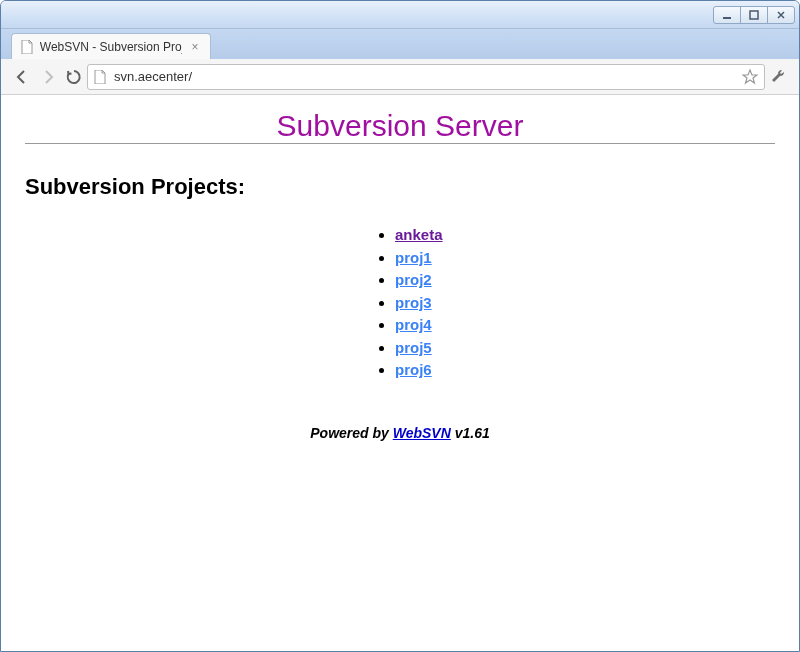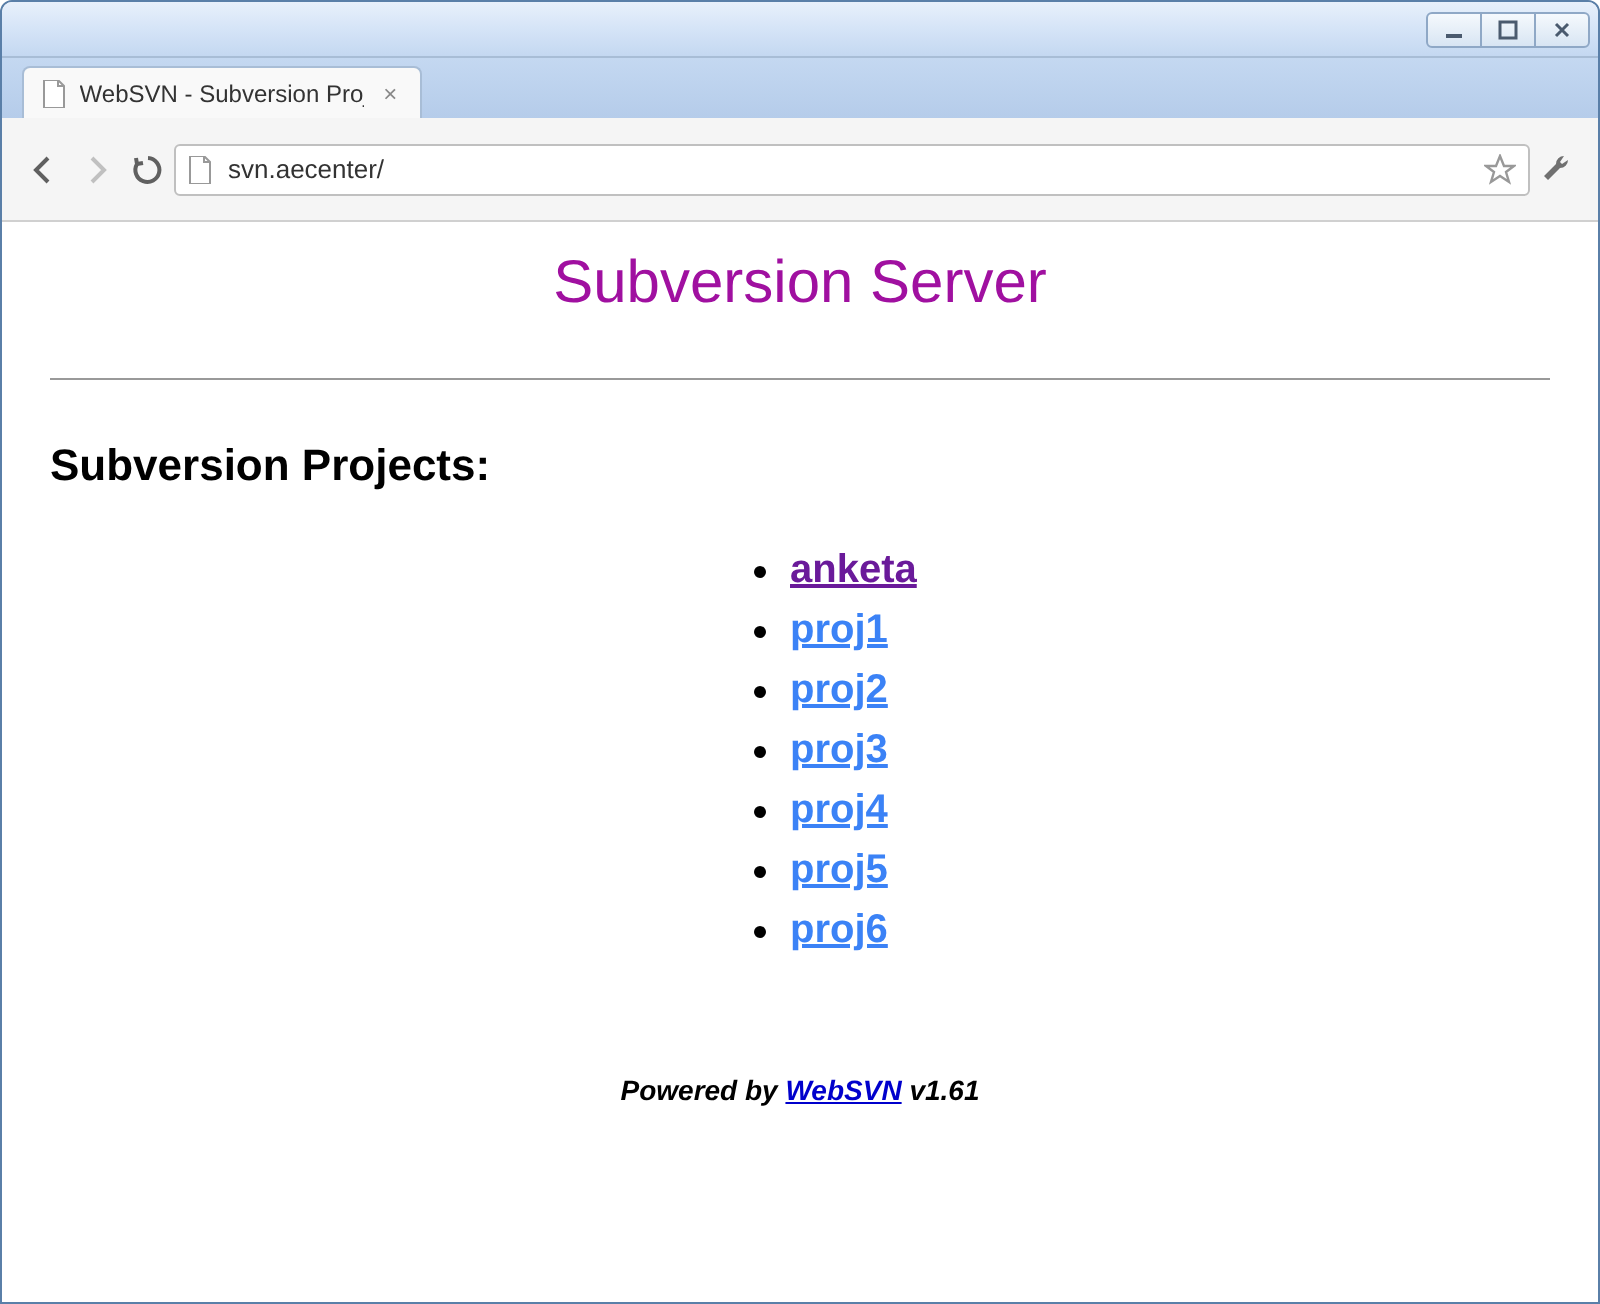--- a/index.html
+++ b/index.html
@@ -77,21 +77,21 @@
       text-overflow: clip;
       max-width: 150px;
     }
     .tab-close {
       font-size: 12px;
       color: #888;
       width: 14px;
       text-align: center;
     }
     .toolbar {
-      height: 52px;
+      height: 36px;
       background: #f5f5f5;
       border-bottom: 1px solid #d0d0d0;
       display: flex;
       align-items: center;
       padding: 0 8px;
       gap: 0;
     }
     .nav-btn {
       width: 26px;
       height: 26px;
@@ -143,58 +143,58 @@
       background: #fff;
       overflow: auto;
       padding: 14px 24px;
     }
     .page-title {
       text-align: center;
       color: #a010a0;
       font-size: 30px;
       font-weight: normal;
       font-family: Arial, sans-serif;
-      margin-bottom: 30px;
+      margin-bottom: 0;
     }
     hr {
       border: none;
       border-top: 1px solid #999;
       margin-bottom: 30px;
     }
     .section-title {
       text-align: left;
       font-size: 22px;
       font-weight: bold;
       margin-bottom: 24px;
     }
     .project-list {
       width: 230px;
       margin: 0 auto;
       list-style: disc;
       padding-left: 110px;
     }
     .project-list li {
-      font-size: 20px;
+      font-size: 15px;
       line-height: 1.5;
       text-align: left;
     }
     .project-list a {
       color: #3b82f6;
       text-decoration: underline;
       font-weight: bold;
     }
     .project-list a.visited {
       color: #6a1a9a;
     }
     .footer {
       text-align: center;
       font-style: italic;
       font-weight: bold;
       font-size: 14px;
-      margin-top: 57px;
+      margin-top: 43px;
     }
     .footer a {
       color: #0000cc;
       text-decoration: underline;
     }
   </style>
 </head>
 <body>
 
 <div class="window-frame">

